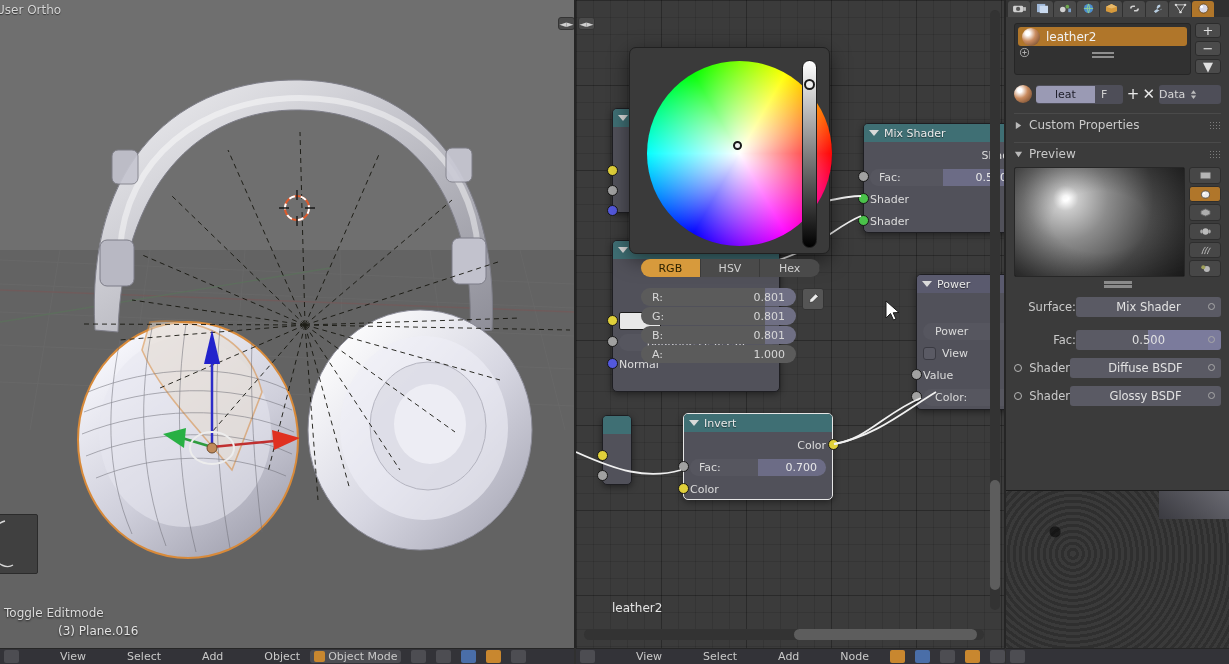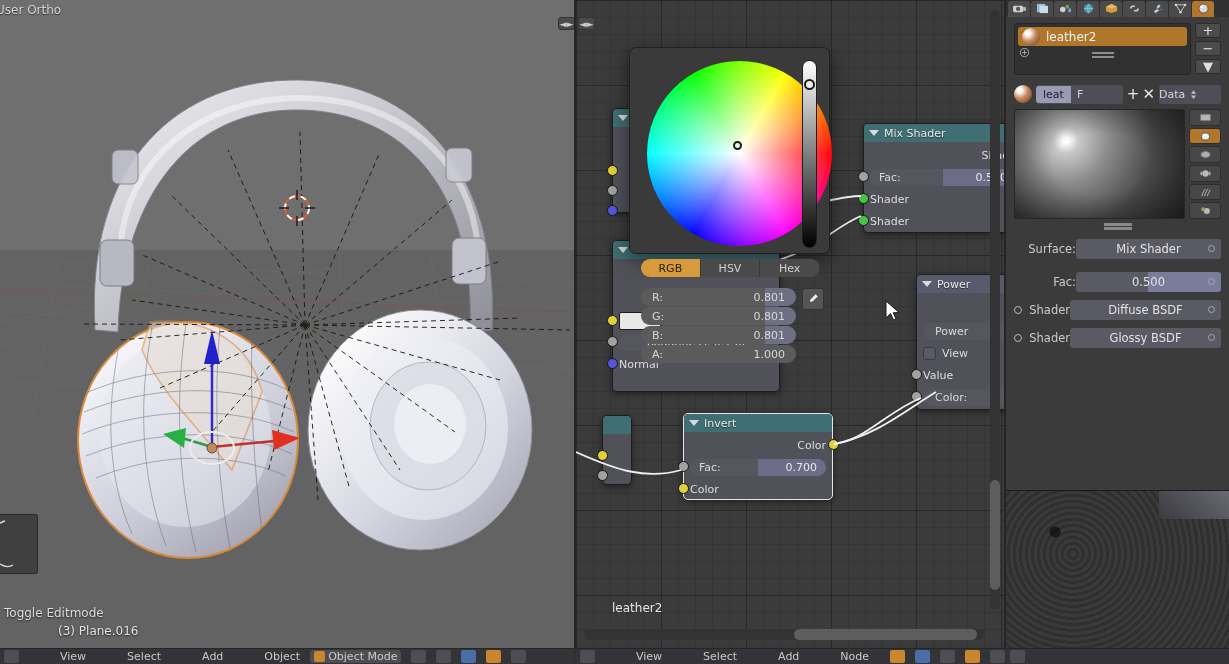--- a/index.html
+++ b/index.html
@@ -120,21 +120,21 @@
   .matsub .dots { width:22px;height:2px;background:#8e8e8e;box-shadow:0 4px 0 #8e8e8e; }
   .matbtns { width:26px; display:flex; flex-direction:column; gap:3px; }
   .mbtn { height:15px; background:#4b4b4b; border:1px solid #2c2c2c; border-radius:3px;
     display:flex; align-items:center; justify-content:center; color:#e0e0e0; font-size:13px; }
   .namerow { margin:9px 8px 0 8px; display:flex; align-items:center; gap:4px; height:20px; }
   .sphere-ico { width:18px;height:18px;border-radius:50%;
     background:radial-gradient(circle at 32% 30%, #fff 0 12%, #c98b5f 45%, #5c3a22 100%); }
   .namefield { flex:1; height:19px; background:#4e4e58; border-radius:3px;
     display:flex; align-items:center; }
   .namefield b { background:#9a9ab4; color:#1d1d28; font-size:11px; font-weight:normal;
-    padding:2px 7px; border-radius:3px 0 0 3px; }
+    padding:2px 19px; border-radius:3px 0 0 3px; }
   .namefield i { font-style:normal; font-size:11px; color:#cfcfcf; padding:0 6px; }
   .plusx { display:flex; align-items:center; gap:3px; font-size:15px; color:#e8e8e8; }
   .datafield { width:62px; height:19px; background:#4e4e58; border-radius:3px;
     display:flex; align-items:center; gap:5px;
     font-size:11px; color:#d7d7d7; }
   .panelhdr { margin:9px 8px 0 8px; height:20px; border-top:1px solid #4a4a4a;
     display:flex; align-items:center; gap:6px; font-size:12px; color:#c9c9c9;
     padding-top:3px; }
   .grip { margin-left:auto; width:12px;height:8px; opacity:.45;
     background-image:radial-gradient(#cfcfcf 40%, transparent 41%);
@@ -604,21 +604,35 @@
       </span>
       <span class="datafield">
         <span>Data</span>
         <svg viewBox="0 0 8 12" width="7" height="11">
           <polygon points="4,1 7,5 1,5" fill="#bdbdbd"></polygon>
             <polygon points="4,11 7,7 1,7" fill="#bdbdbd"></polygon>
         </svg>
       </span>
     </div>
 
-
+    <div class="panelhdr">
+      <svg viewBox="0 0 10 10" width="9" height="9">
+        <polygon points="2,1 8,5 2,9" fill="#b9b9b9"></polygon>
+      </svg>
+      <span>Custom Properties</span>
+      <span class="grip"></span>
+    </div>
+
+    <div class="panelhdr">
+      <svg viewBox="0 0 10 10" width="9" height="9">
+        <polygon points="1,2 9,2 5,8" fill="#b9b9b9"></polygon>
+      </svg>
+      <span>Preview</span>
+      <span class="grip"></span>
+    </div>
 
     <div class="previewbox">
       <div class="previmg"></div>
       <div class="prevtools">
         <div class="ptool">
           <svg viewBox="0 0 14 10" width="13" height="9">
               <rect x="1.5" y="1.5" width="11" height="7" rx="1" fill="#b5b5b5" stroke="#777"></rect>
             </svg>
         </div>
         <div class="ptool active">

